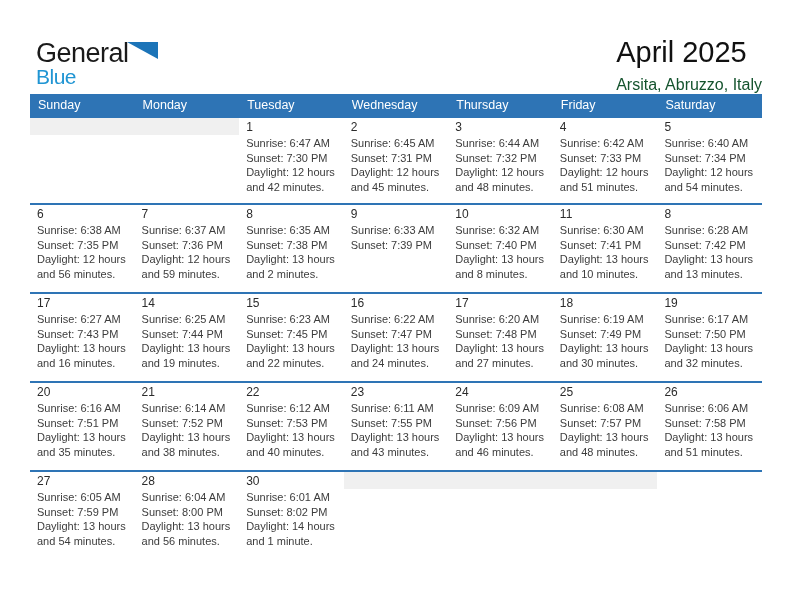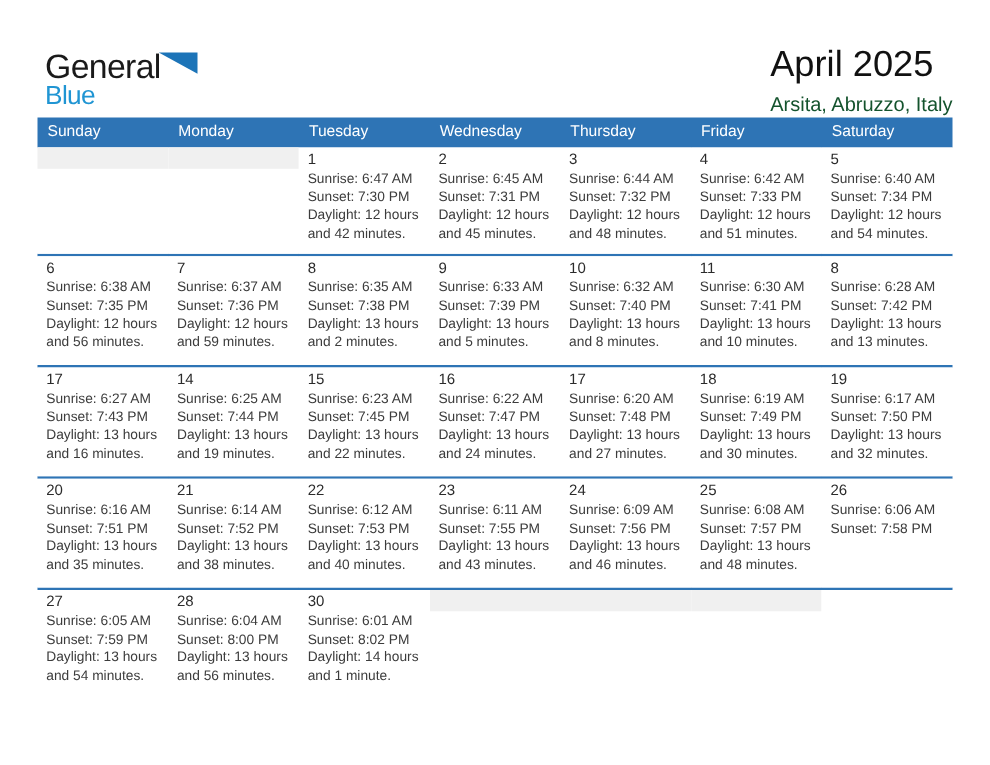--- a/index.html
+++ b/index.html
@@ -110,21 +110,20 @@
           <div class="day-cell">
             <div class="day-number">8</div>
             <div class="day-info">Sunrise: 6:35 AM</div>
             <div class="day-info">Sunset: 7:38 PM</div>
             <div class="day-info">Daylight: 13 hours and 2 minutes.</div>
           </div>
           <div class="day-cell">
             <div class="day-number">9</div>
             <div class="day-info">Sunrise: 6:33 AM</div>
             <div class="day-info">Sunset: 7:39 PM</div>
-            <div class="day-info">Daylight: 13 hours and 5 minutes.</div>
           </div>
           <div class="day-cell">
             <div class="day-number">10</div>
             <div class="day-info">Sunrise: 6:32 AM</div>
             <div class="day-info">Sunset: 7:40 PM</div>
             <div class="day-info">Daylight: 13 hours and 8 minutes.</div>
           </div>
           <div class="day-cell">
             <div class="day-number">11</div>
             <div class="day-info">Sunrise: 6:30 AM</div>
@@ -216,20 +215,21 @@
           <div class="day-cell">
             <div class="day-number">25</div>
             <div class="day-info">Sunrise: 6:08 AM</div>
             <div class="day-info">Sunset: 7:57 PM</div>
             <div class="day-info">Daylight: 13 hours and 48 minutes.</div>
           </div>
           <div class="day-cell">
             <div class="day-number">26</div>
             <div class="day-info">Sunrise: 6:06 AM</div>
             <div class="day-info">Sunset: 7:58 PM</div>
+            <div class="day-info">Daylight: 13 hours and 51 minutes.</div>
           </div>
         </div>
         <div class="week-row">
           <div class="day-cell">
             <div class="day-number">27</div>
             <div class="day-info">Sunrise: 6:05 AM</div>
             <div class="day-info">Sunset: 7:59 PM</div>
             <div class="day-info">Daylight: 13 hours and 54 minutes.</div>
           </div>
           <div class="day-cell">

